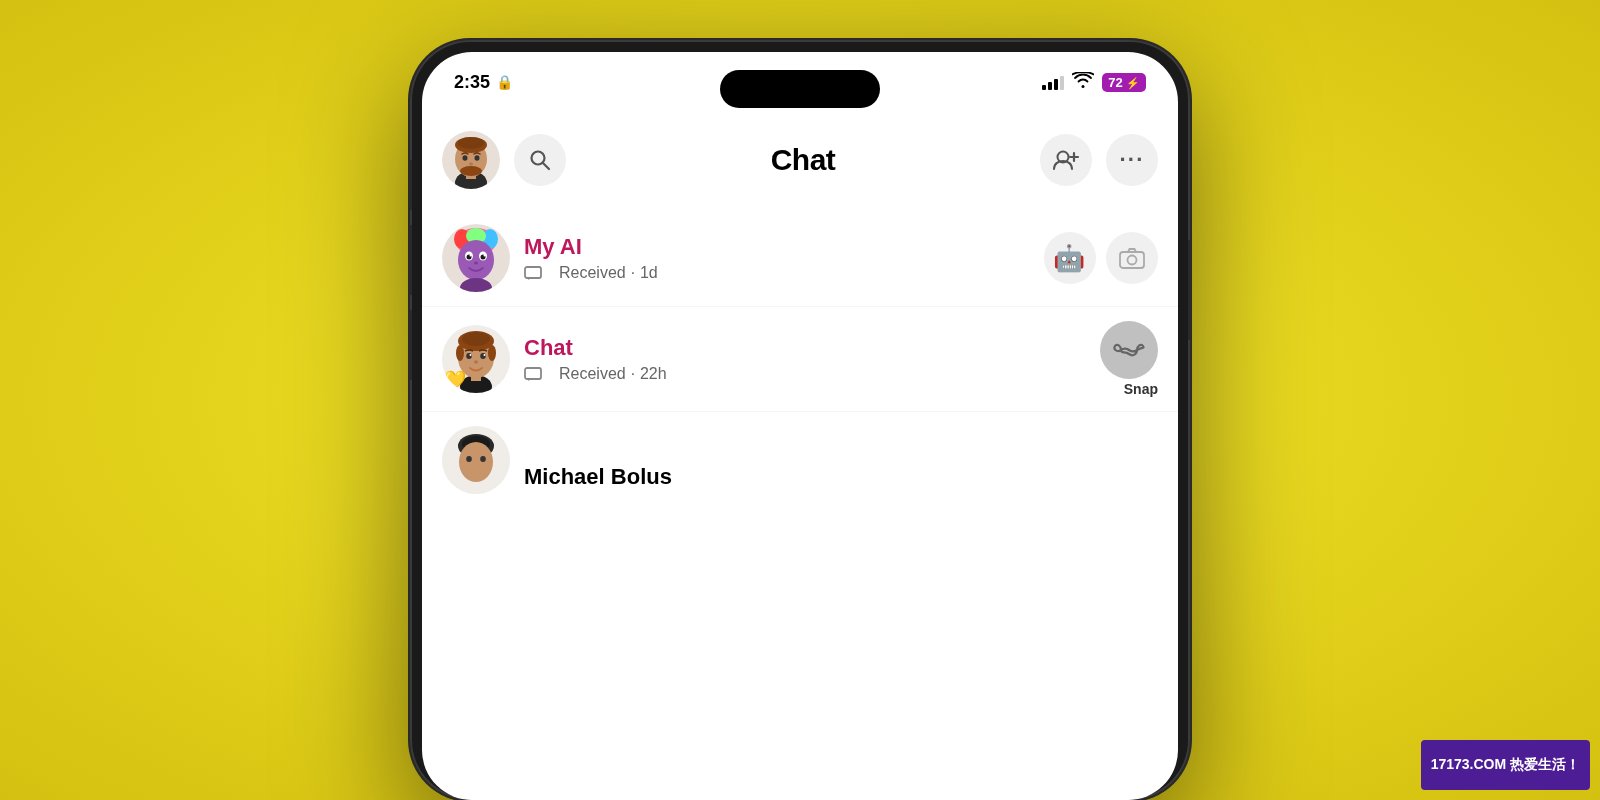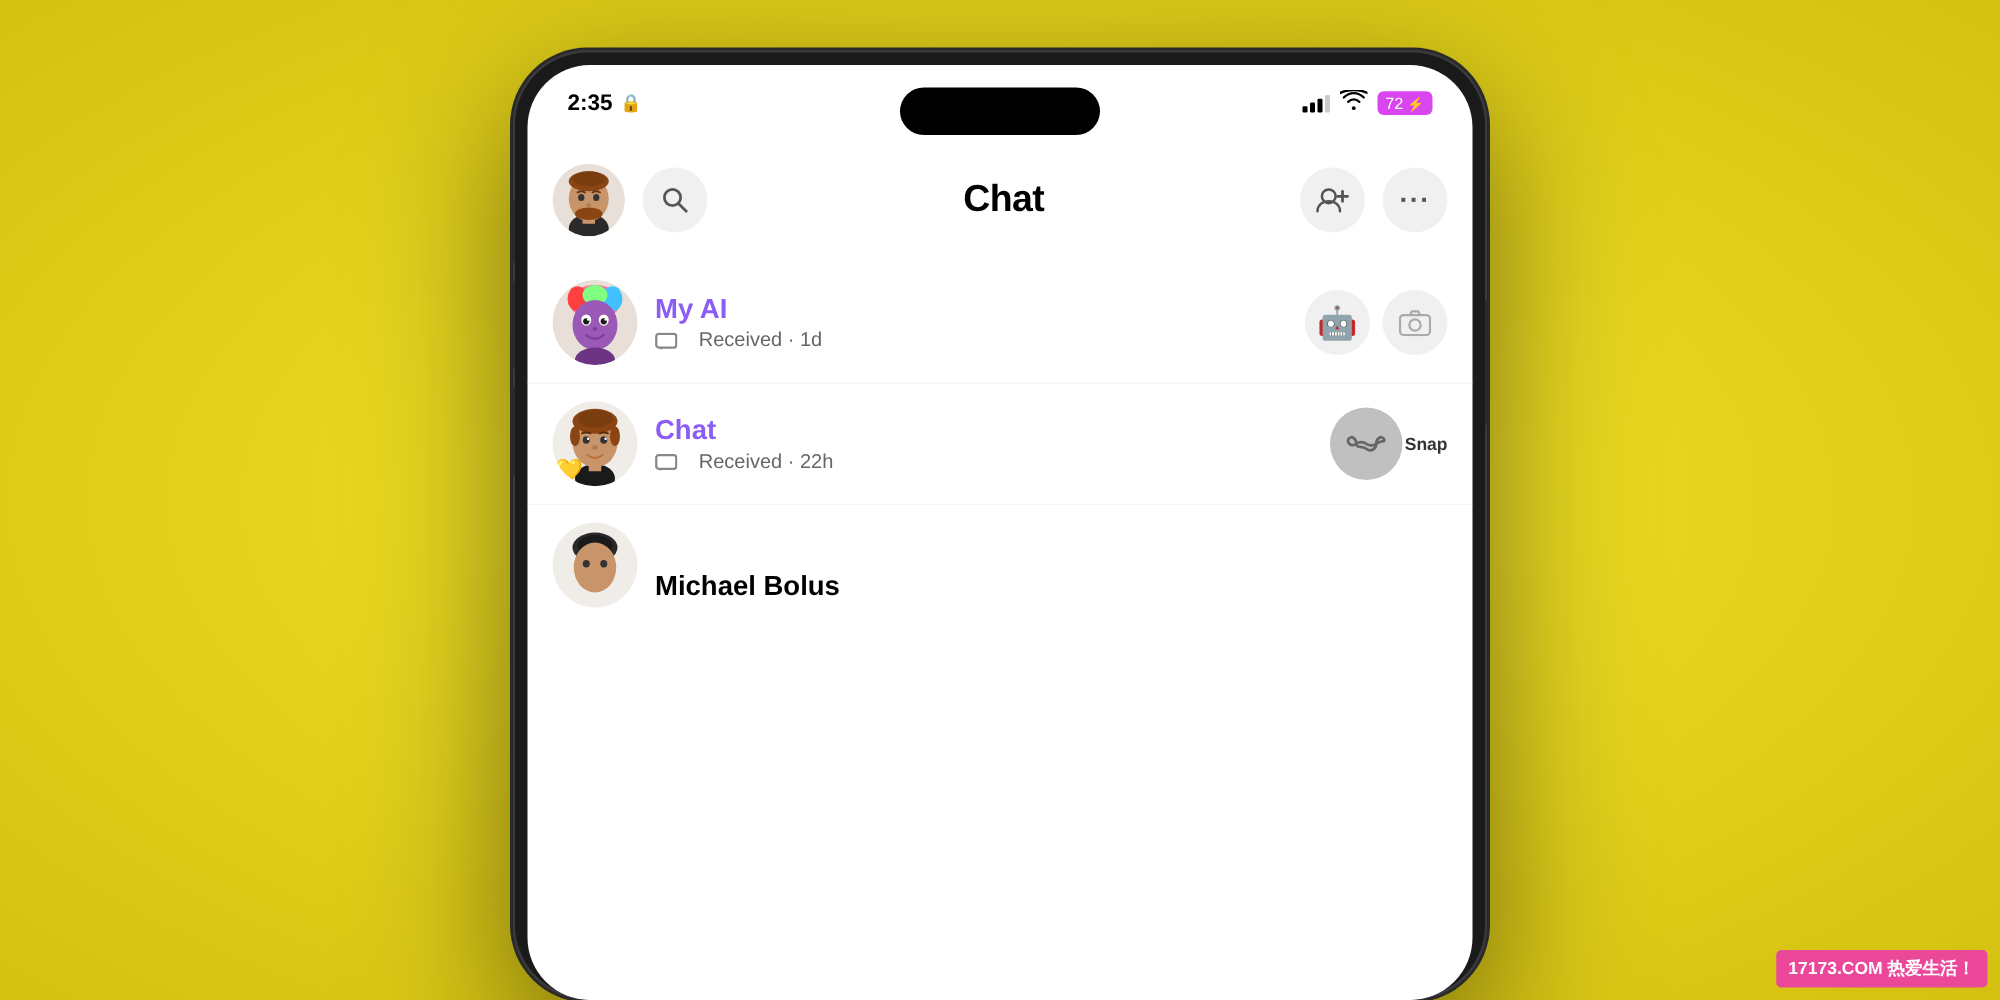--- a/index.html
+++ b/index.html
@@ -13,25 +13,25 @@
       font-family: -apple-system, BlinkMacSystemFont, 'Helvetica Neue', Arial, sans-serif;
       overflow: hidden;
       position: relative;
     }
 
     
     .watermark {
       position: absolute;
       bottom: 10px;
       right: 10px;
-      background: #ec4899;
+      background: #4c1d95;
       color: white;
       font-size: 14px;
       font-weight: bold;
-      padding: 6px 10px;
+      padding: 16px 10px;
       border-radius: 4px;
       z-index: 100;
     }
 
     
     .bg {
       position: absolute;
       inset: 0;
       background: radial-gradient(ellipse at center, #f5f035 0%, #e8d820 40%, #d4c010 100%);
     }
@@ -112,24 +112,24 @@
       gap: 2px;
       height: 16px;
     }
     .signal-bar {
       width: 4px;
       background: #000;
       border-radius: 1px;
     }
 
     .battery {
-      background: #d946ef;
+      background: #a21caf;
       color: #fff;
       font-size: 13px;
-      font-weight: 400;
+      font-weight: 700;
       padding: 2px 6px;
       border-radius: 5px;
       position: relative;
     }
 
     
     .chat-header {
       position: absolute;
       top: 68px;
       left: 0;
@@ -222,21 +222,21 @@
     }
 
     .chat-info {
       flex: 1;
       min-width: 0;
     }
 
     .chat-name {
       font-size: 22px;
       font-weight: 700;
-      color: #8b5cf6;
+      color: #be185d;
       margin-bottom: 4px;
     }
 
     .chat-status {
       display: flex;
       align-items: center;
       gap: 17px;
       color: #666;
       font-size: 16px;
     }
@@ -254,22 +254,22 @@
       background: #f0f0f0;
       display: flex;
       align-items: center;
       justify-content: center;
       font-size: 24px;
       cursor: pointer;
     }
 
     .snap-btn {
       display: flex;
-      flex-direction: row;
-      align-items: center;
+      flex-direction: column;
+      align-items: flex-end;
       gap: 2px;
       cursor: pointer;
     }
 
     .snap-circle {
       width: 58px;
       height: 58px;
       border-radius: 50%;
       background: #c0c0c0;
       display: flex;

